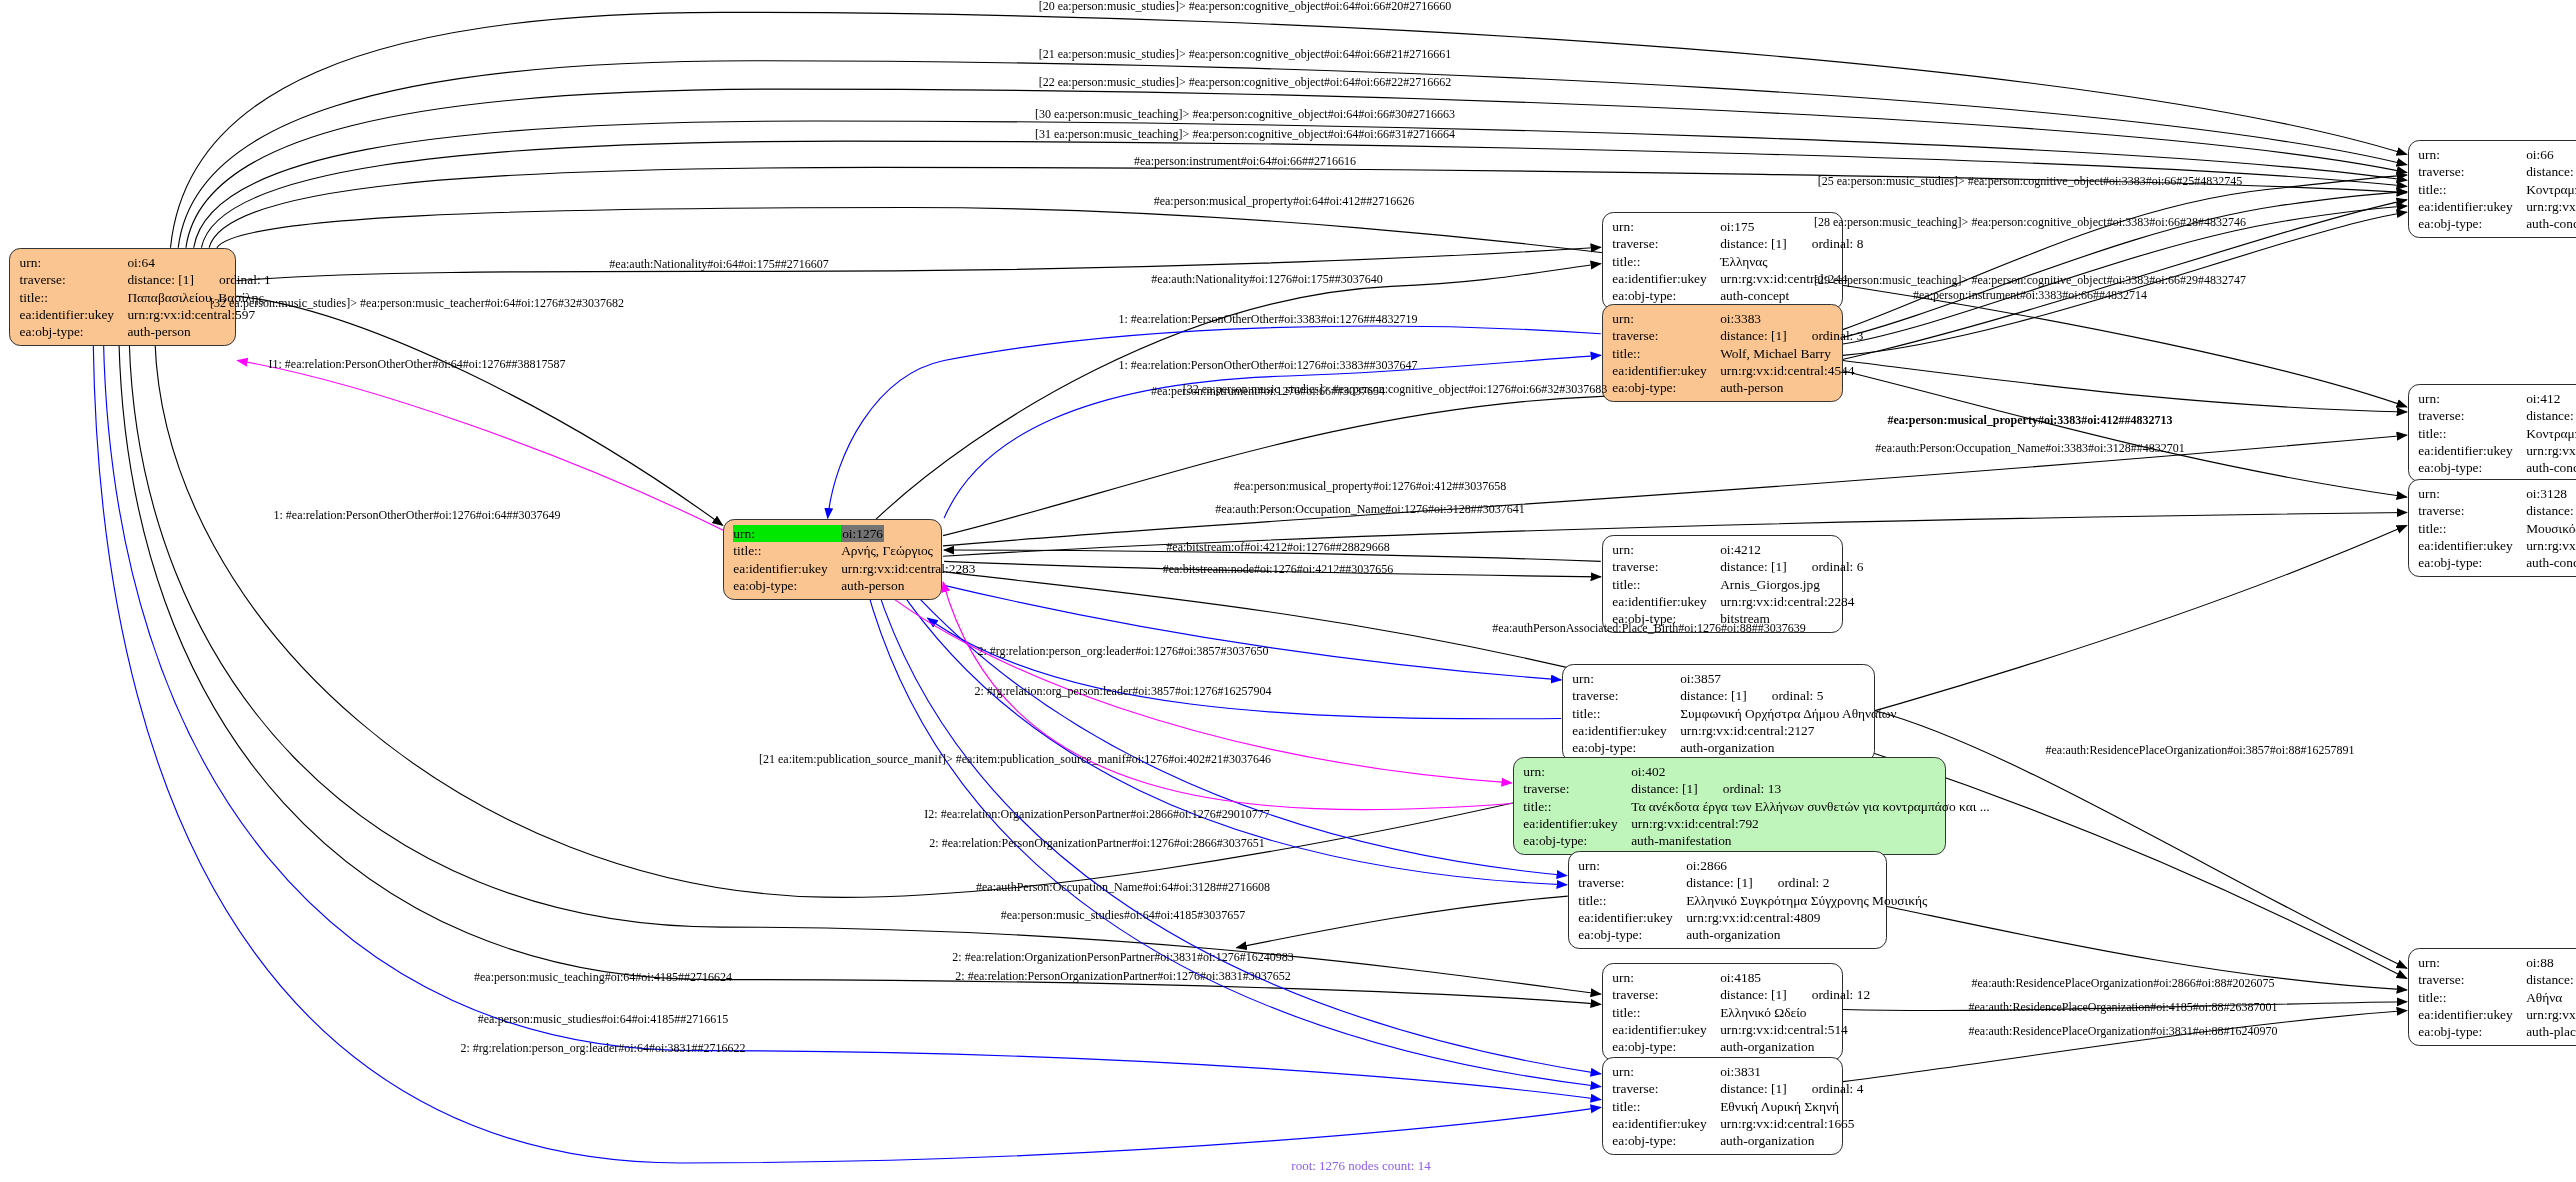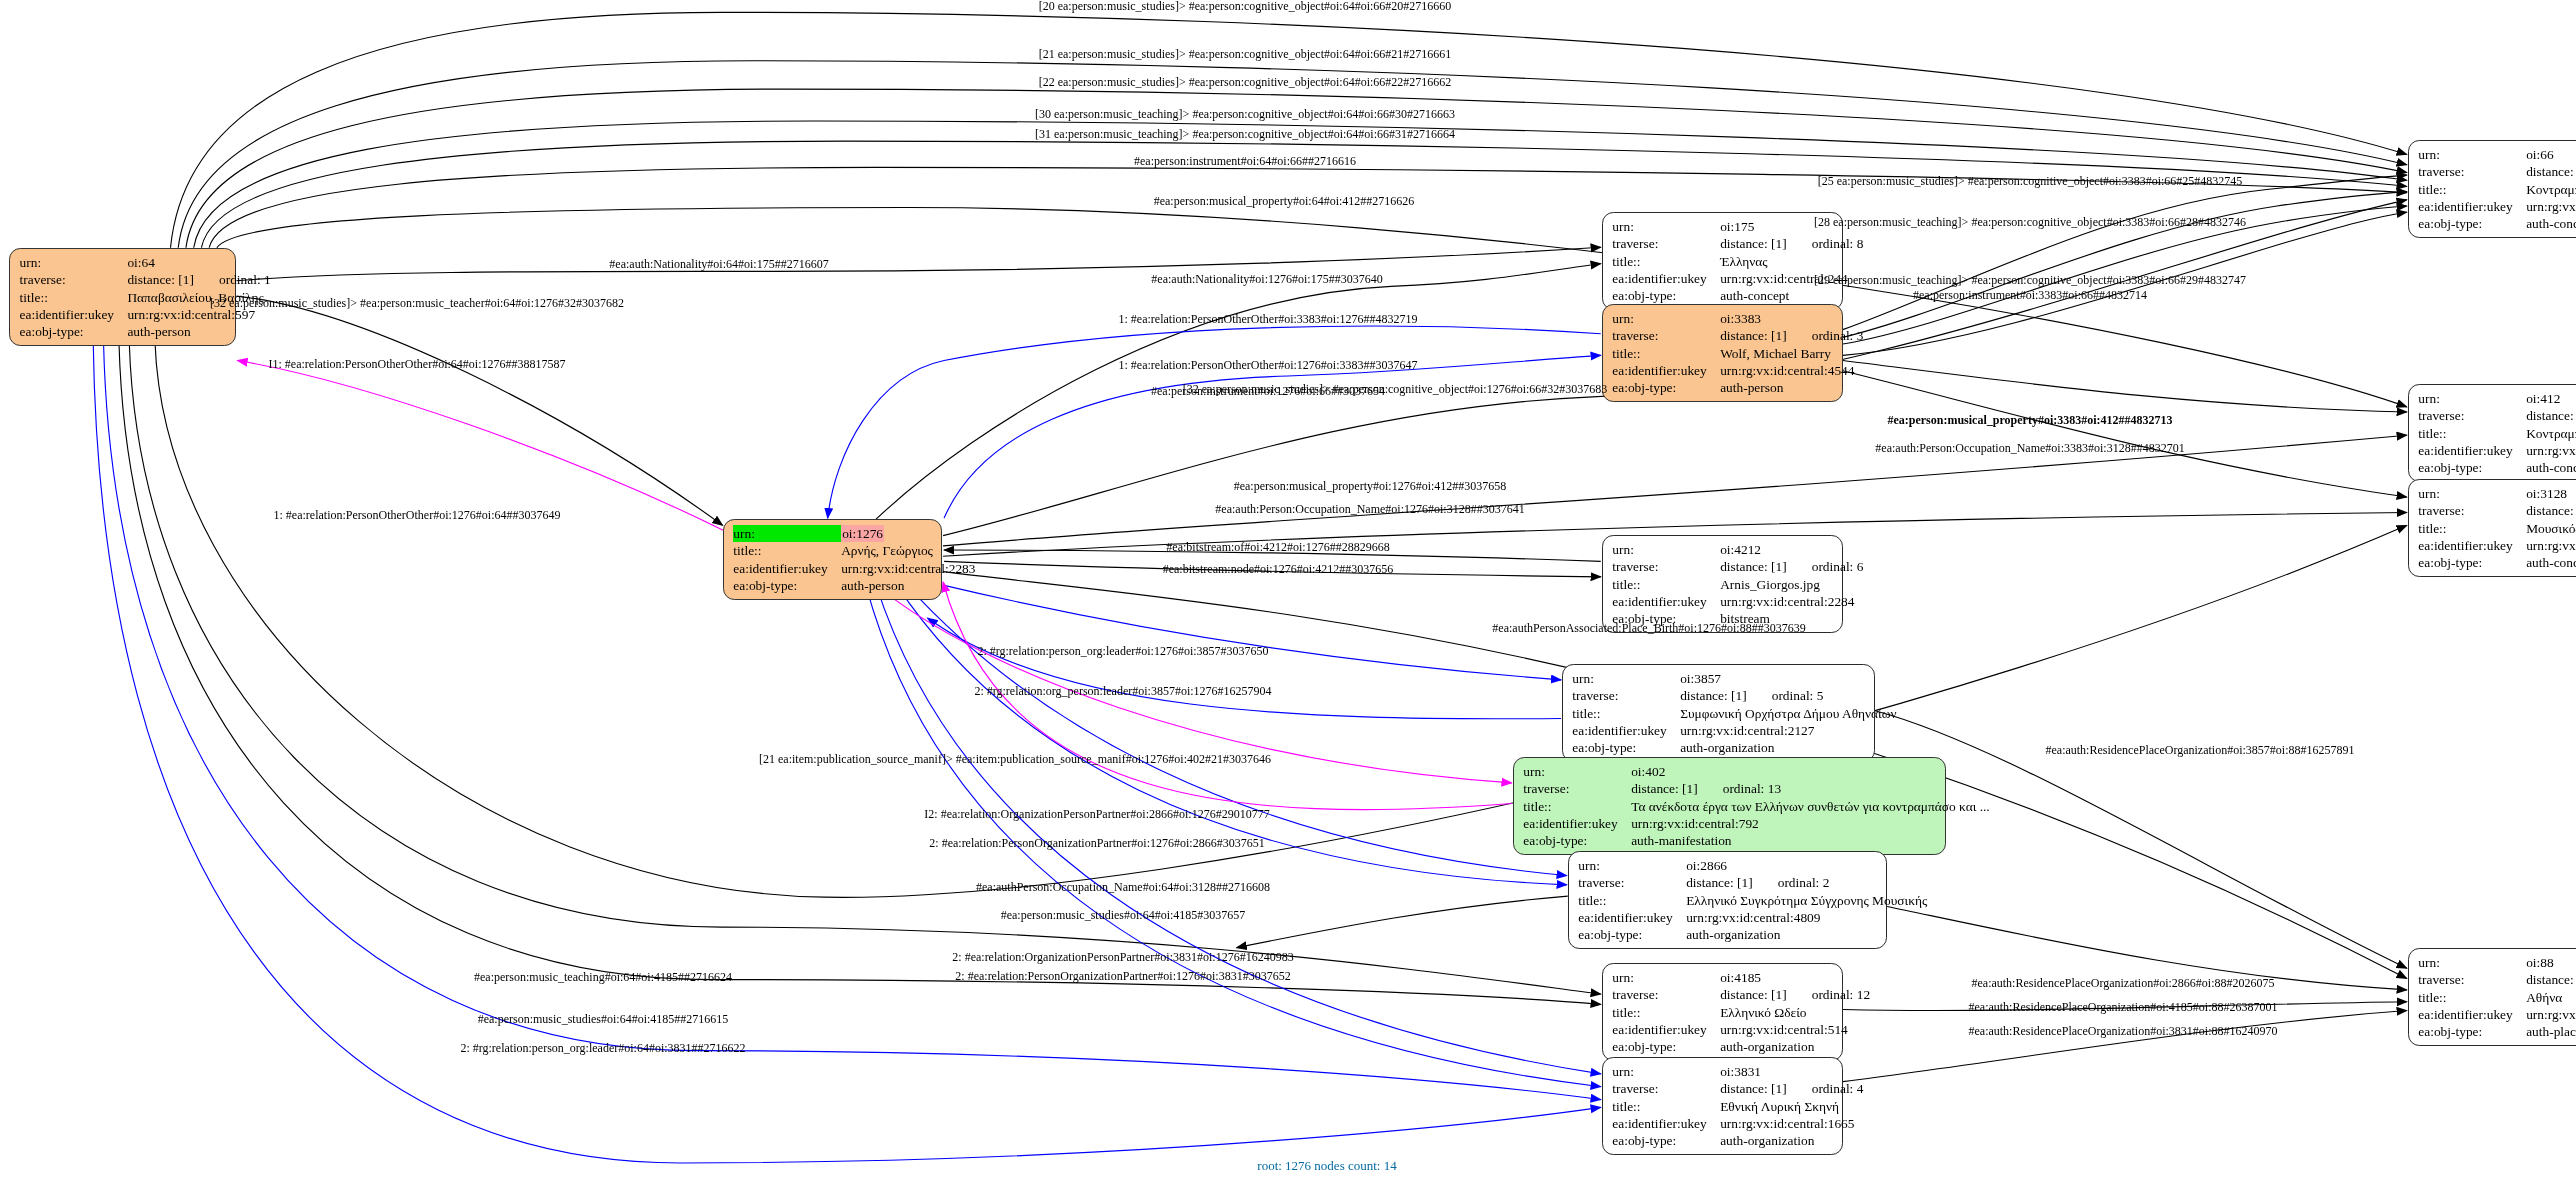--- a/index.html
+++ b/index.html
@@ -9,27 +9,27 @@
 
   .node{position:absolute;border:1px solid #2b2b2b;border-radius:11.3px;
         box-sizing:border-box;background:#ffffff;padding:5.2px 7.2px 5.2px 9.3px;}
   .node.orange{background:#fac590;border-color:#333;}
   .node.green{background:#bff5bb;border-color:#333;}
   .node table{border-collapse:collapse;}
   .node td{font-size:13.4px;line-height:1.28;white-space:nowrap;color:#000;
            padding:0 0 0 0;vertical-align:top;font-family:"Liberation Serif",serif;}
   .node td.k{padding-right:13.4px;}
   .node td.v span.ord{padding-left:25px;}
-  .hl{background:#fca5a5;display:inline-block;padding:0 1px;}
+  .hl{background:#737373;display:inline-block;padding:0 1px;}
   .node td.khl{background:#00e800;}
 
   .elabel{position:absolute;font-size:12px;color:#000;white-space:nowrap;
           font-family:"Liberation Serif",serif;transform:translate(-50%,-50%);}
-  .footer{position:absolute;font-size:13px;color:#0369a1;white-space:nowrap;
-          font-family:"Liberation Serif",serif;transform:translateX(-50%);}
+  .footer{position:absolute;font-size:13px;color:#8b5cf6;white-space:nowrap;
+          font-family:"Liberation Serif",serif;transform:translateX(-50%);margin-left:34px;}
 </style>
 </head>
 <body>
 
 <div id="canvas">
 
   <svg id="edges" viewBox="0 0 5151 2295">
     <defs>
       <marker id="ah-b" markerWidth="11" markerHeight="11" refX="9" refY="4" orient="auto">
         <path d="M0,0 L10,4 L0,8 z" fill="#000"></path>

